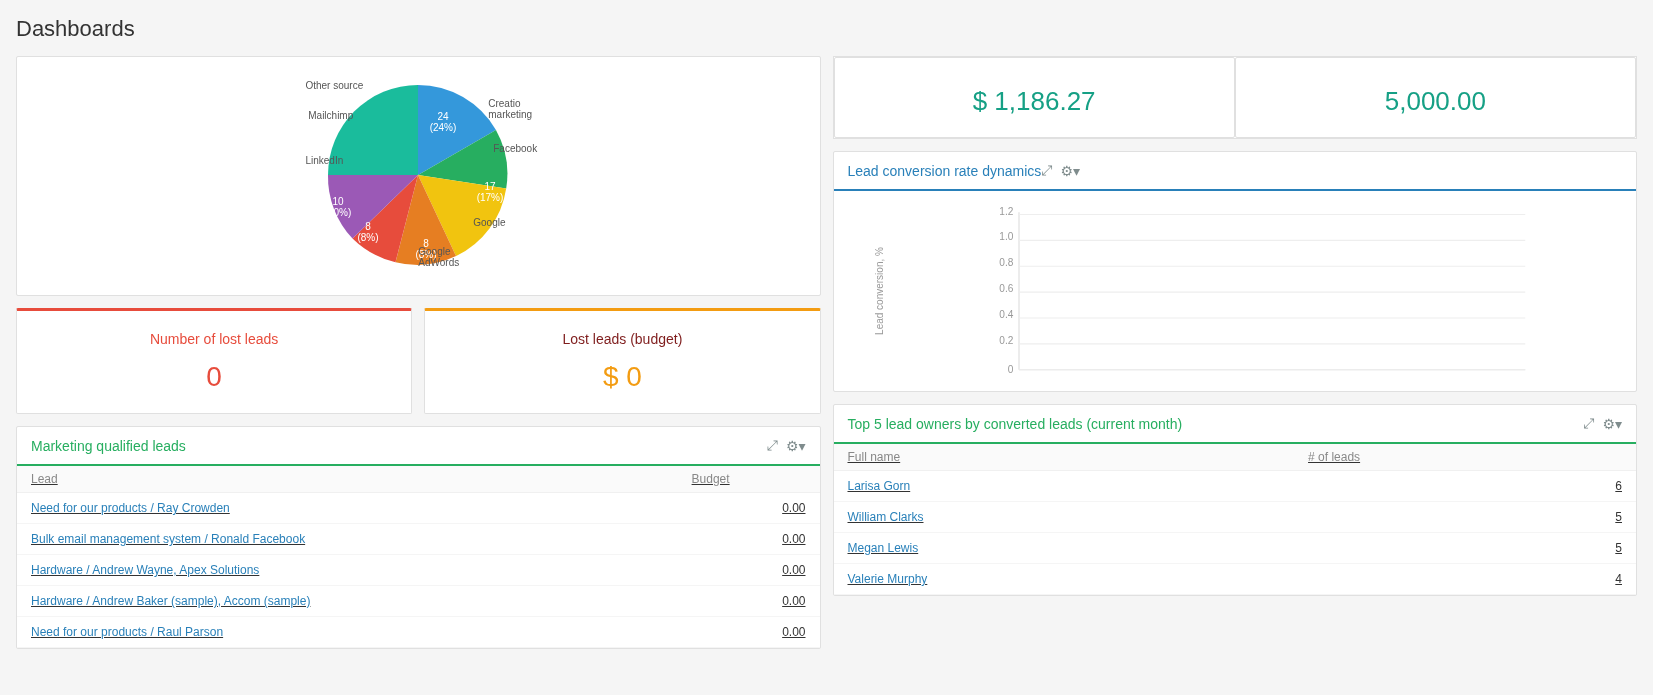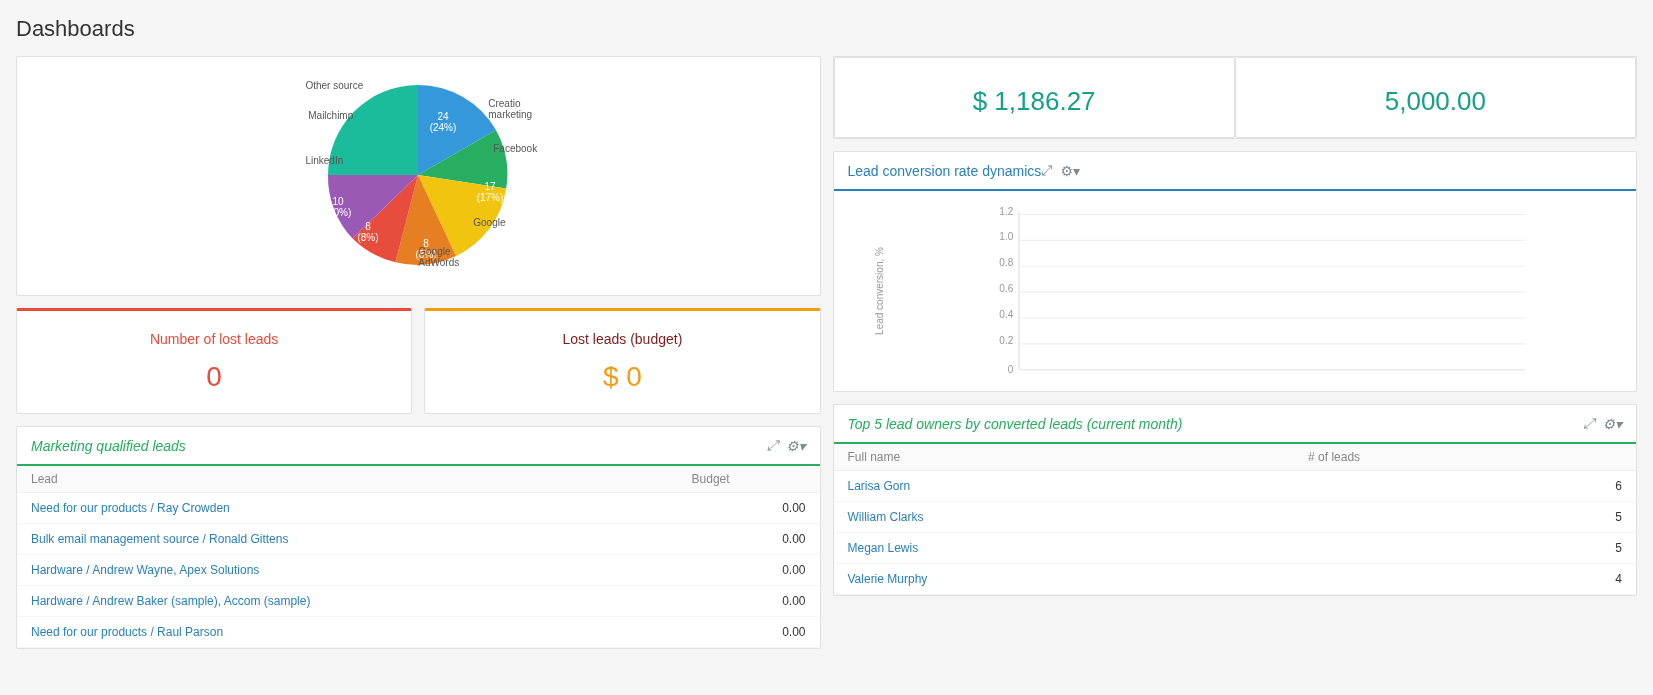--- a/index.html
+++ b/index.html
@@ -138,30 +138,30 @@
       background: #fff;
       border: 1px solid #e0e0e0;
       border-radius: 2px;
     }
     .table-card-header {
       display: flex;
       align-items: center;
       justify-content: space-between;
       padding: 10px 14px;
       border-bottom: 2px solid #27ae60;
-      font-style: italic;
     }
     .table-card-title {
       font-size: 14px;
       color: #27ae60;
       font-weight: 400;
     }
     .data-table {
       width: 100%;
       border-collapse: collapse;
+      text-decoration: underline;
     }
     .data-table th {
       text-align: left;
       padding: 6px 14px;
       font-size: 12px;
       color: #888;
       font-weight: 400;
       border-bottom: 1px solid #f0f0f0;
       background: #fafafa;
     }
@@ -279,21 +279,21 @@
               <th>Lead</th>
               <th class="right">Budget</th>
             </tr>
           </thead>
           <tbody id="marketing-leads-tbody">
           <tr>
     <td class="link-cell">Need for our products / Ray Crowden</td>
     <td class="right">0.00</td>
   </tr>
               <tr>
-    <td class="link-cell">Bulk email management source / Ronald Gittens</td>
+    <td class="link-cell">Bulk email management system / Ronald Facebook</td>
     <td class="right">0.00</td>
   </tr>
               <tr>
     <td class="link-cell">Hardware / Andrew Wayne, Apex Solutions</td>
     <td class="right">0.00</td>
   </tr>
               <tr>
     <td class="link-cell">Hardware / Andrew Baker (sample), Accom (sample)</td>
     <td class="right">0.00</td>
   </tr>

